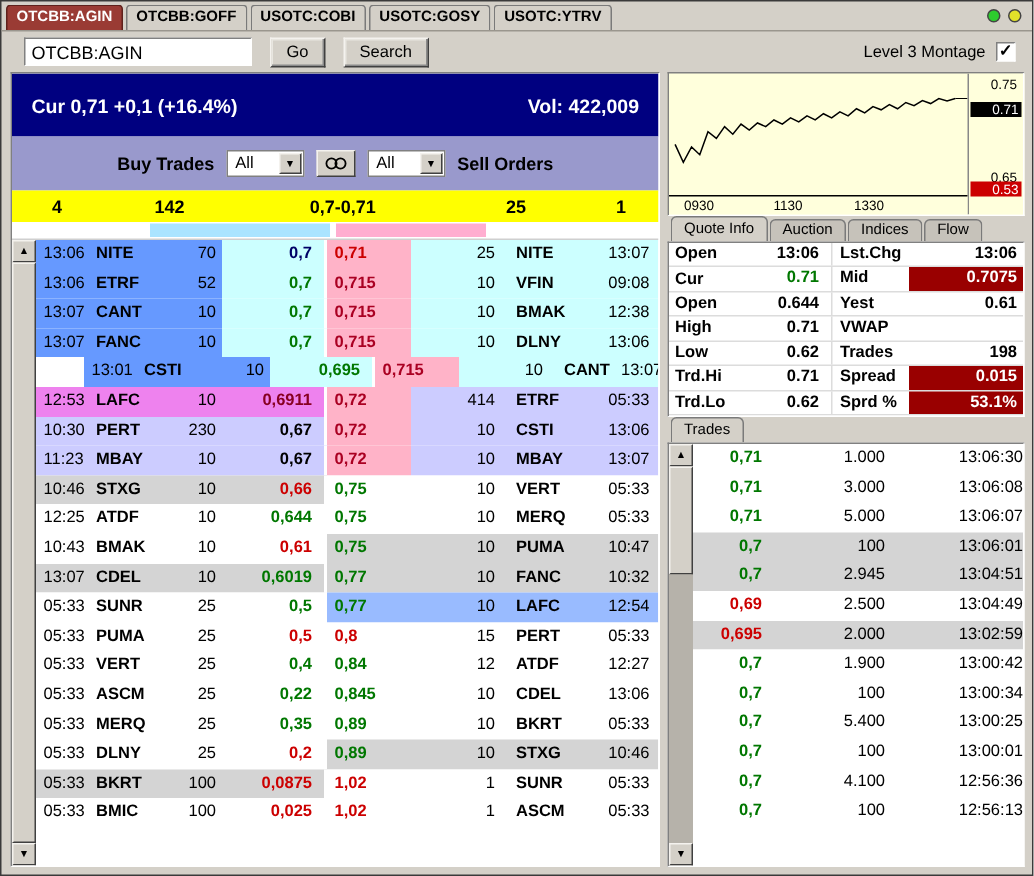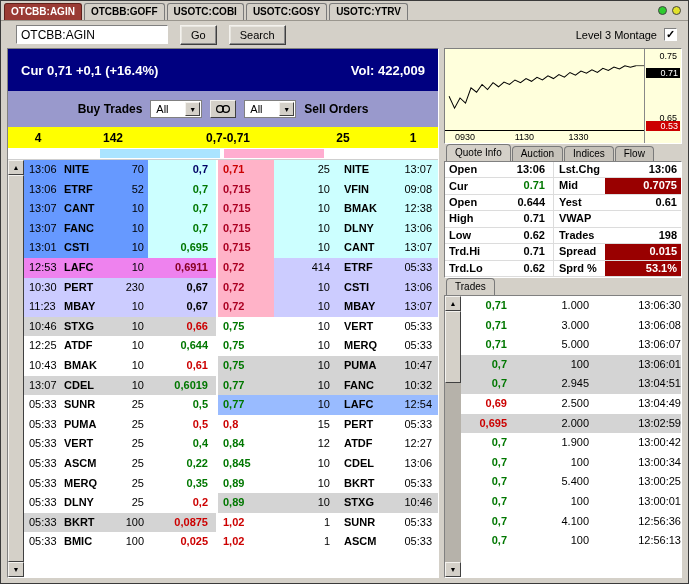--- a/index.html
+++ b/index.html
@@ -210,21 +210,21 @@
                 <div class="cell c-bt" style="background: rgb(102, 153, 255);">13:07</div>
                 <div class="cell c-bm" style="background: rgb(102, 153, 255);">FANC</div>
                 <div class="cell c-bs" style="background: rgb(102, 153, 255);">10</div>
                 <div class="cell c-bp" style="background: rgb(204, 255, 255); color: rgb(0, 119, 0);">0,7</div>
                 <div class="cell c-sp" style="background: rgb(255, 179, 200); color: rgb(170, 0, 34);">0,715</div>
                 <div class="cell c-ss" style="background: rgb(204, 255, 255);">10</div>
                 <div class="cell c-sm" style="background: rgb(204, 255, 255);">DLNY</div>
                 <div class="cell c-st" style="background: rgb(204, 255, 255);">13:06</div>
               </div>
               <div class="brow">
-                <div class="cell c-bt" style="background: rgb(102, 153, 255);">13:01</div>
+                <div class="cell c-bt" style="background: rgb(102, 153, 255); margin-left: 32px;">13:01</div>
                 <div class="cell c-bm" style="background: rgb(102, 153, 255);">CSTI</div>
                 <div class="cell c-bs" style="background: rgb(102, 153, 255);">10</div>
                 <div class="cell c-bp" style="background: rgb(204, 255, 255); color: rgb(0, 119, 0);">0,695</div>
                 <div class="cell c-sp" style="background: rgb(255, 179, 200); color: rgb(170, 0, 34);">0,715</div>
                 <div class="cell c-ss" style="background: rgb(204, 255, 255);">10</div>
                 <div class="cell c-sm" style="background: rgb(204, 255, 255);">CANT</div>
                 <div class="cell c-st" style="background: rgb(204, 255, 255);">13:07</div>
               </div>
               <div class="brow">
                 <div class="cell c-bt" style="background: rgb(238, 130, 238);">12:53</div>

